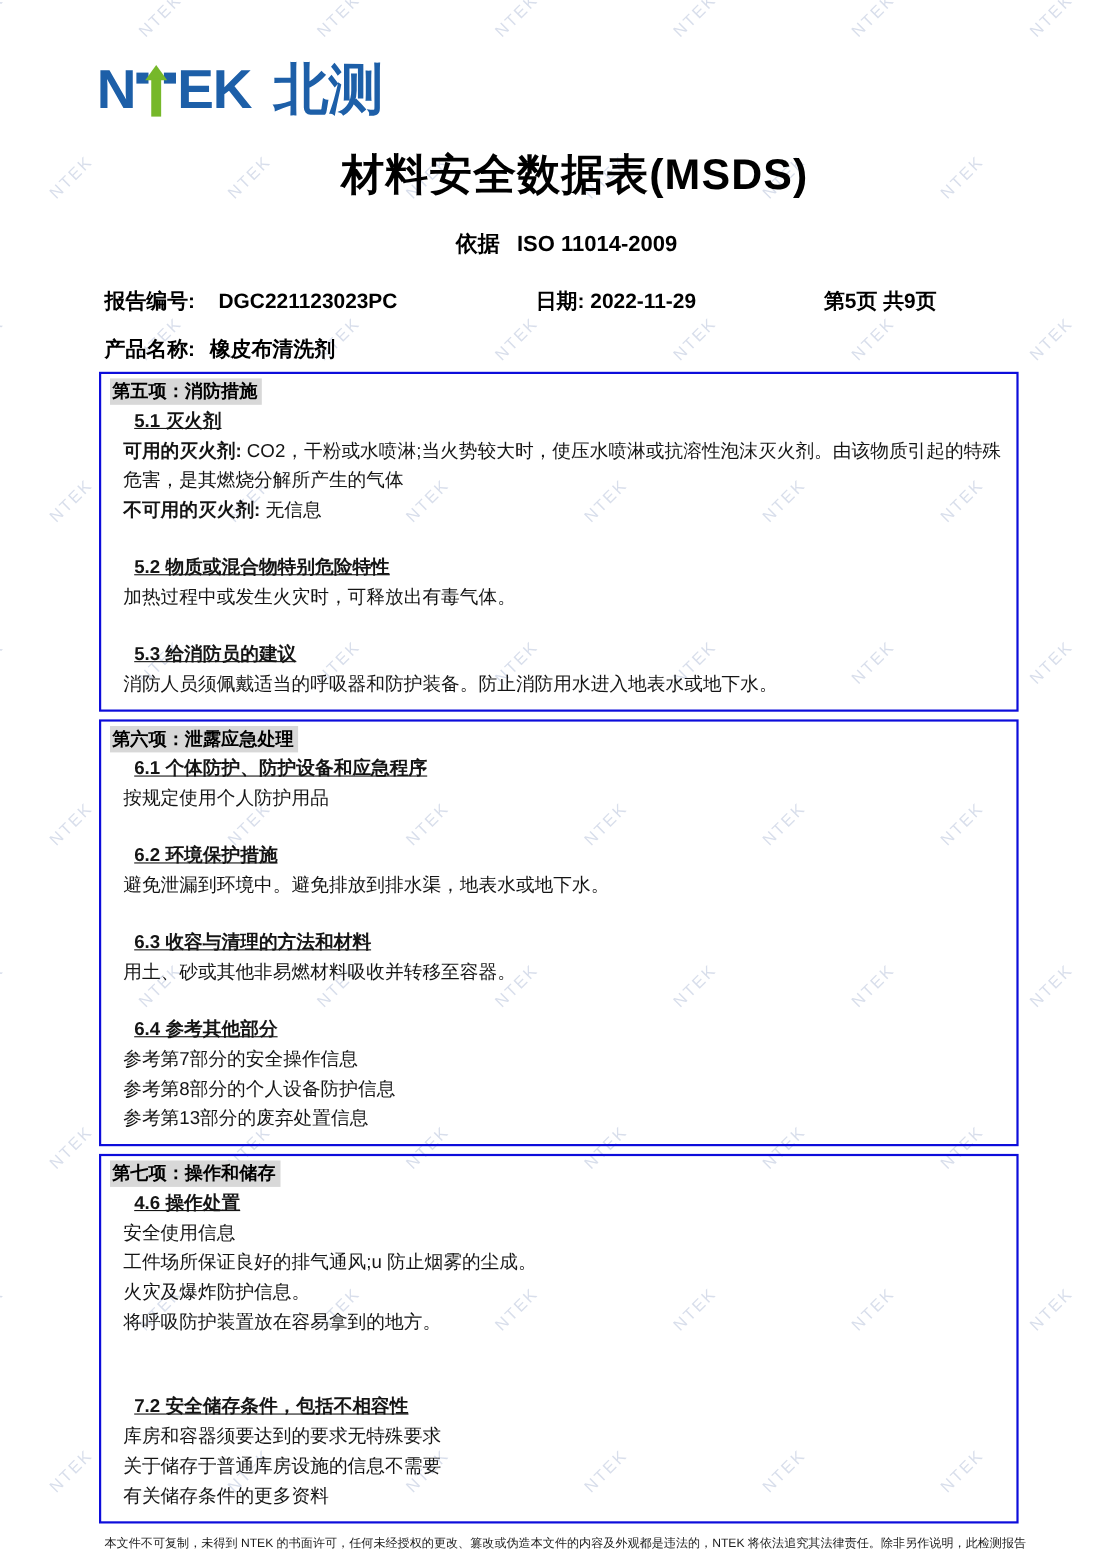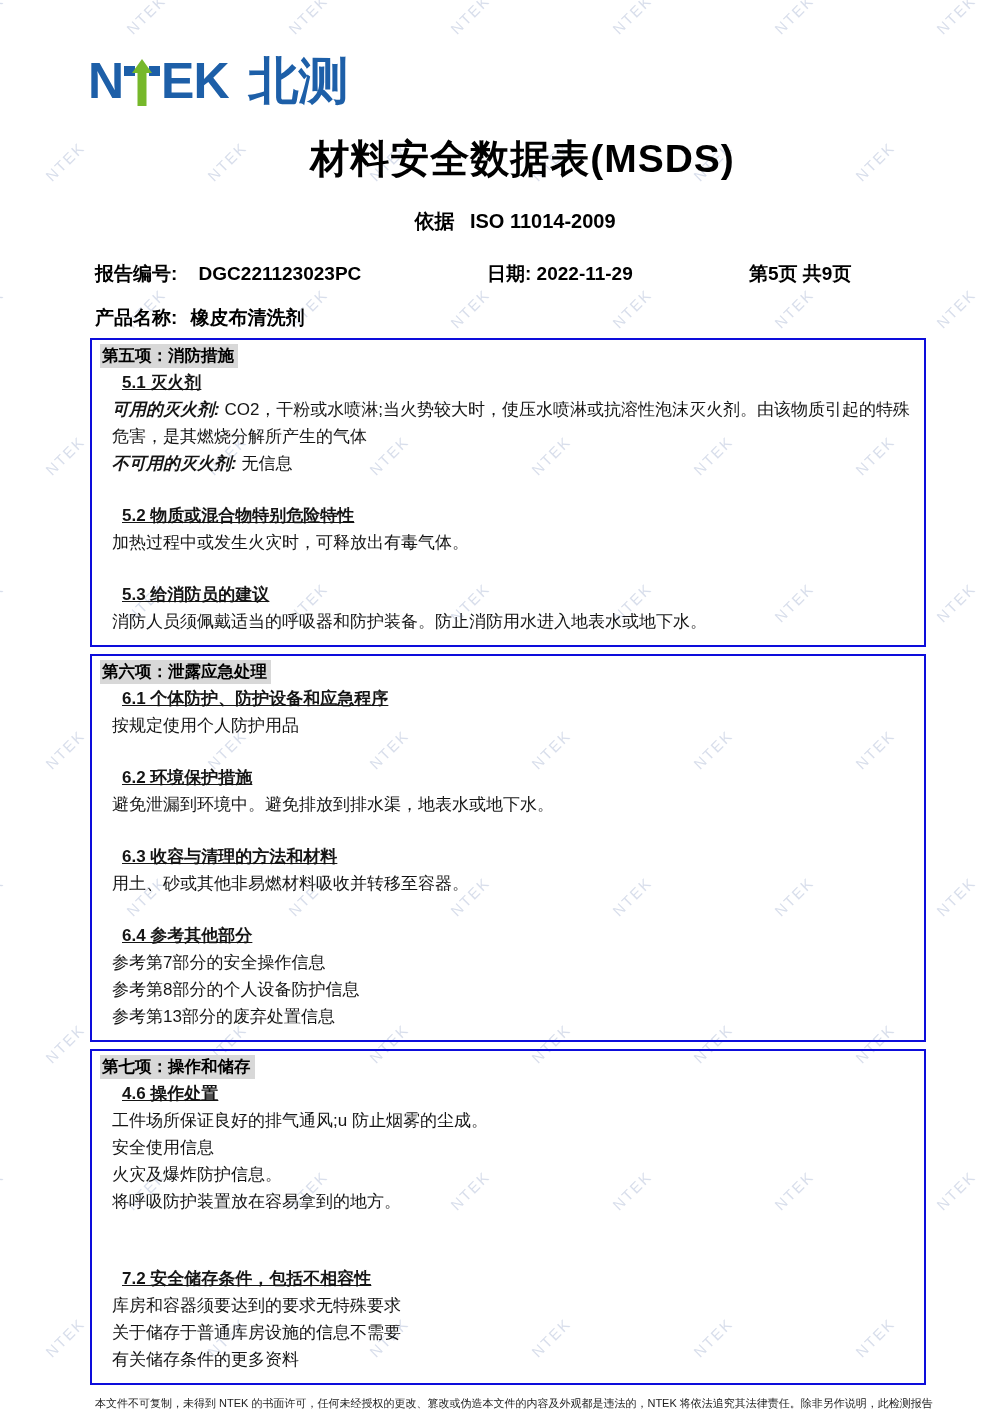--- a/index.html
+++ b/index.html
@@ -57,21 +57,21 @@
     padding:4px 10px 10px 0;
     box-sizing:border-box;
     background:transparent;
   }
   .sec-box:first-of-type{margin-top:14px;}
   .sec-title{margin-left:8px;font-size:16.5px;font-weight:700;color:#000;}
   .sec-title .hl{background:#d8d8d8;padding:1px 4px 1px 2px;display:inline-block;}
   .line{font-size:17px;line-height:27px;color:#151515;}
   .line.subhead{margin-left:30px;font-weight:700;margin-top:1px;text-decoration:underline;}
   .line.body{margin-left:20px;font-weight:400;}
-  .line.body .lbl{font-weight:700;font-style:italic;}
+  .line.body .lbl{font-weight:700;}
   .gap{height:24px;}
   .gap-lg{height:49px;}
   
   .footer{margin:10px 0 0 95px;width:845px;}
   .disclaimer{font-size:11px;line-height:17.5px;color:#1c1c1c;}
 </style>
 </head>
 <body>
 
 <div class="page">
@@ -213,22 +213,22 @@
       <div class="gap"></div>
       <div class="line subhead">6.4 参考其他部分</div>
       <div class="line body">参考第7部分的安全操作信息</div>
       <div class="line body">参考第8部分的个人设备防护信息</div>
       <div class="line body">参考第13部分的废弃处置信息</div>
     </div>
 
     <div class="sec-box">
       <div class="sec-title"><span class="hl">第七项：操作和储存</span></div>
       <div class="line subhead">4.6 操作处置</div>
+      <div class="line body">安全使用信息</div>
       <div class="line body">工件场所保证良好的排气通风;u 防止烟雾的尘成。</div>
-      <div class="line body">安全使用信息</div>
       <div class="line body">火灾及爆炸防护信息。</div>
       <div class="line body">将呼吸防护装置放在容易拿到的地方。</div>
       <div class="gap-lg"></div>
       <div class="line subhead">7.2 安全储存条件，包括不相容性</div>
       <div class="line body">库房和容器须要达到的要求无特殊要求</div>
       <div class="line body">关于储存于普通库房设施的信息不需要</div>
       <div class="line body">有关储存条件的更多资料</div>
     </div>
 
     <div class="footer">

